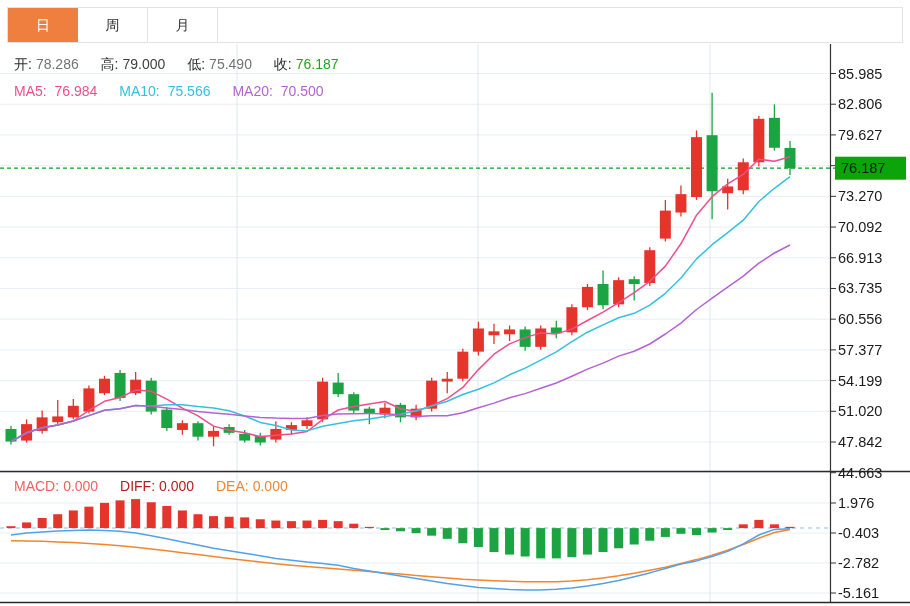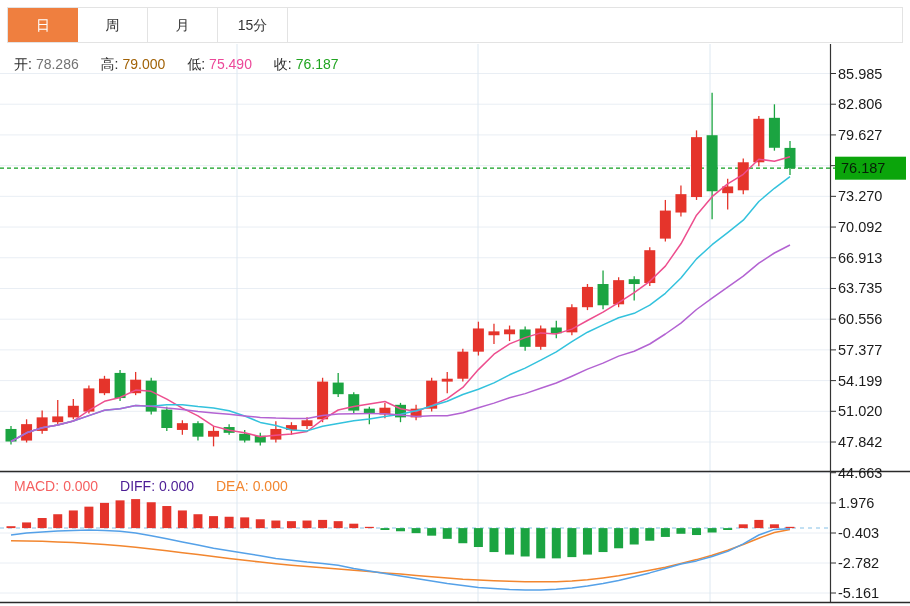--- a/index.html
+++ b/index.html
@@ -24,21 +24,20 @@
 </style>
 </head>
 <body>
 
 <div id="app">
 
   <div id="tabbar">
     <div class="tab active">日</div>
     <div class="tab">周</div>
     <div class="tab">月</div>
-    <div class="tab">15分</div>
   </div>
 
   <svg id="chart-svg" width="910" height="606">
       <g>
         <line x1="0" y1="73.5" x2="830" y2="73.5" stroke="#e9eef4" stroke-width="1"></line>
         <line x1="0" y1="104.21000000000001" x2="830" y2="104.21000000000001" stroke="#e9eef4" stroke-width="1"></line>
         <line x1="0" y1="134.92000000000002" x2="830" y2="134.92000000000002" stroke="#e9eef4" stroke-width="1"></line>
         <line x1="0" y1="165.63" x2="830" y2="165.63" stroke="#e9eef4" stroke-width="1"></line>
         <line x1="0" y1="196.34" x2="830" y2="196.34" stroke="#e9eef4" stroke-width="1"></line>
         <line x1="0" y1="227.05" x2="830" y2="227.05" stroke="#e9eef4" stroke-width="1"></line>
@@ -262,25 +261,30 @@
         <text x="838" y="568" font-size="14.5" fill="#1b1b1b">-2.782</text>
         <line x1="830.5" y1="593" x2="836" y2="593" stroke="#333333" stroke-width="1"></line>
         <text x="838" y="598" font-size="14.5" fill="#1b1b1b">-5.161</text>
         <rect x="835" y="156.69622086444903" width="71" height="23" fill="#0ba50b"></rect>
         <text x="841" y="173.19622086444903" font-size="14.5" fill="#062006">76.187</text>
       </g>
     </svg>
 
   <div id="legend-ohlc" class="legend">
     <span class="pair"><span class="lbl">开:</span><span class="val" style="color: #737373;">78.286</span></span>
-    <span class="pair"><span class="lbl">高:</span><span class="val" style="color: #a16207;">79.000</span></span>
-    <span class="pair"><span class="lbl">低:</span><span class="val" style="color: #ec4899;">75.490</span></span>
+    <span class="pair"><span class="lbl">高:</span><span class="val" style="color: #404040;">79.000</span></span>
+    <span class="pair"><span class="lbl">低:</span><span class="val" style="color: #737373;">75.490</span></span>
     <span class="pair"><span class="lbl">收:</span><span class="val" style="color: rgb(33, 164, 33);">76.187</span></span>
   </div>
 
+  <div id="legend-ma" class="legend">
+    <span class="pair" style="color: rgb(237, 78, 142);"><span>MA5:</span> <span>76.984</span></span>
+    <span class="pair" style="color: rgb(51, 194, 221);"><span>MA10:</span> <span>75.566</span></span>
+    <span class="pair" style="color: rgb(179, 99, 210);"><span>MA20:</span> <span>70.500</span></span>
+  </div>
 
   <div id="legend-macd" class="legend">
     <span class="pair" style="color: rgb(245, 96, 96);"><span>MACD:</span><span>0.000</span></span>
-    <span class="pair" style="color: #4c1d95;"><span>DIFF:</span><span>0.000</span></span>
+    <span class="pair" style="color: #b91c1c;"><span>DIFF:</span><span>0.000</span></span>
     <span class="pair" style="color: rgb(242, 134, 47);"><span>DEA:</span><span>0.000</span></span>
   </div>
 
 </div>
 
 </body></html>

